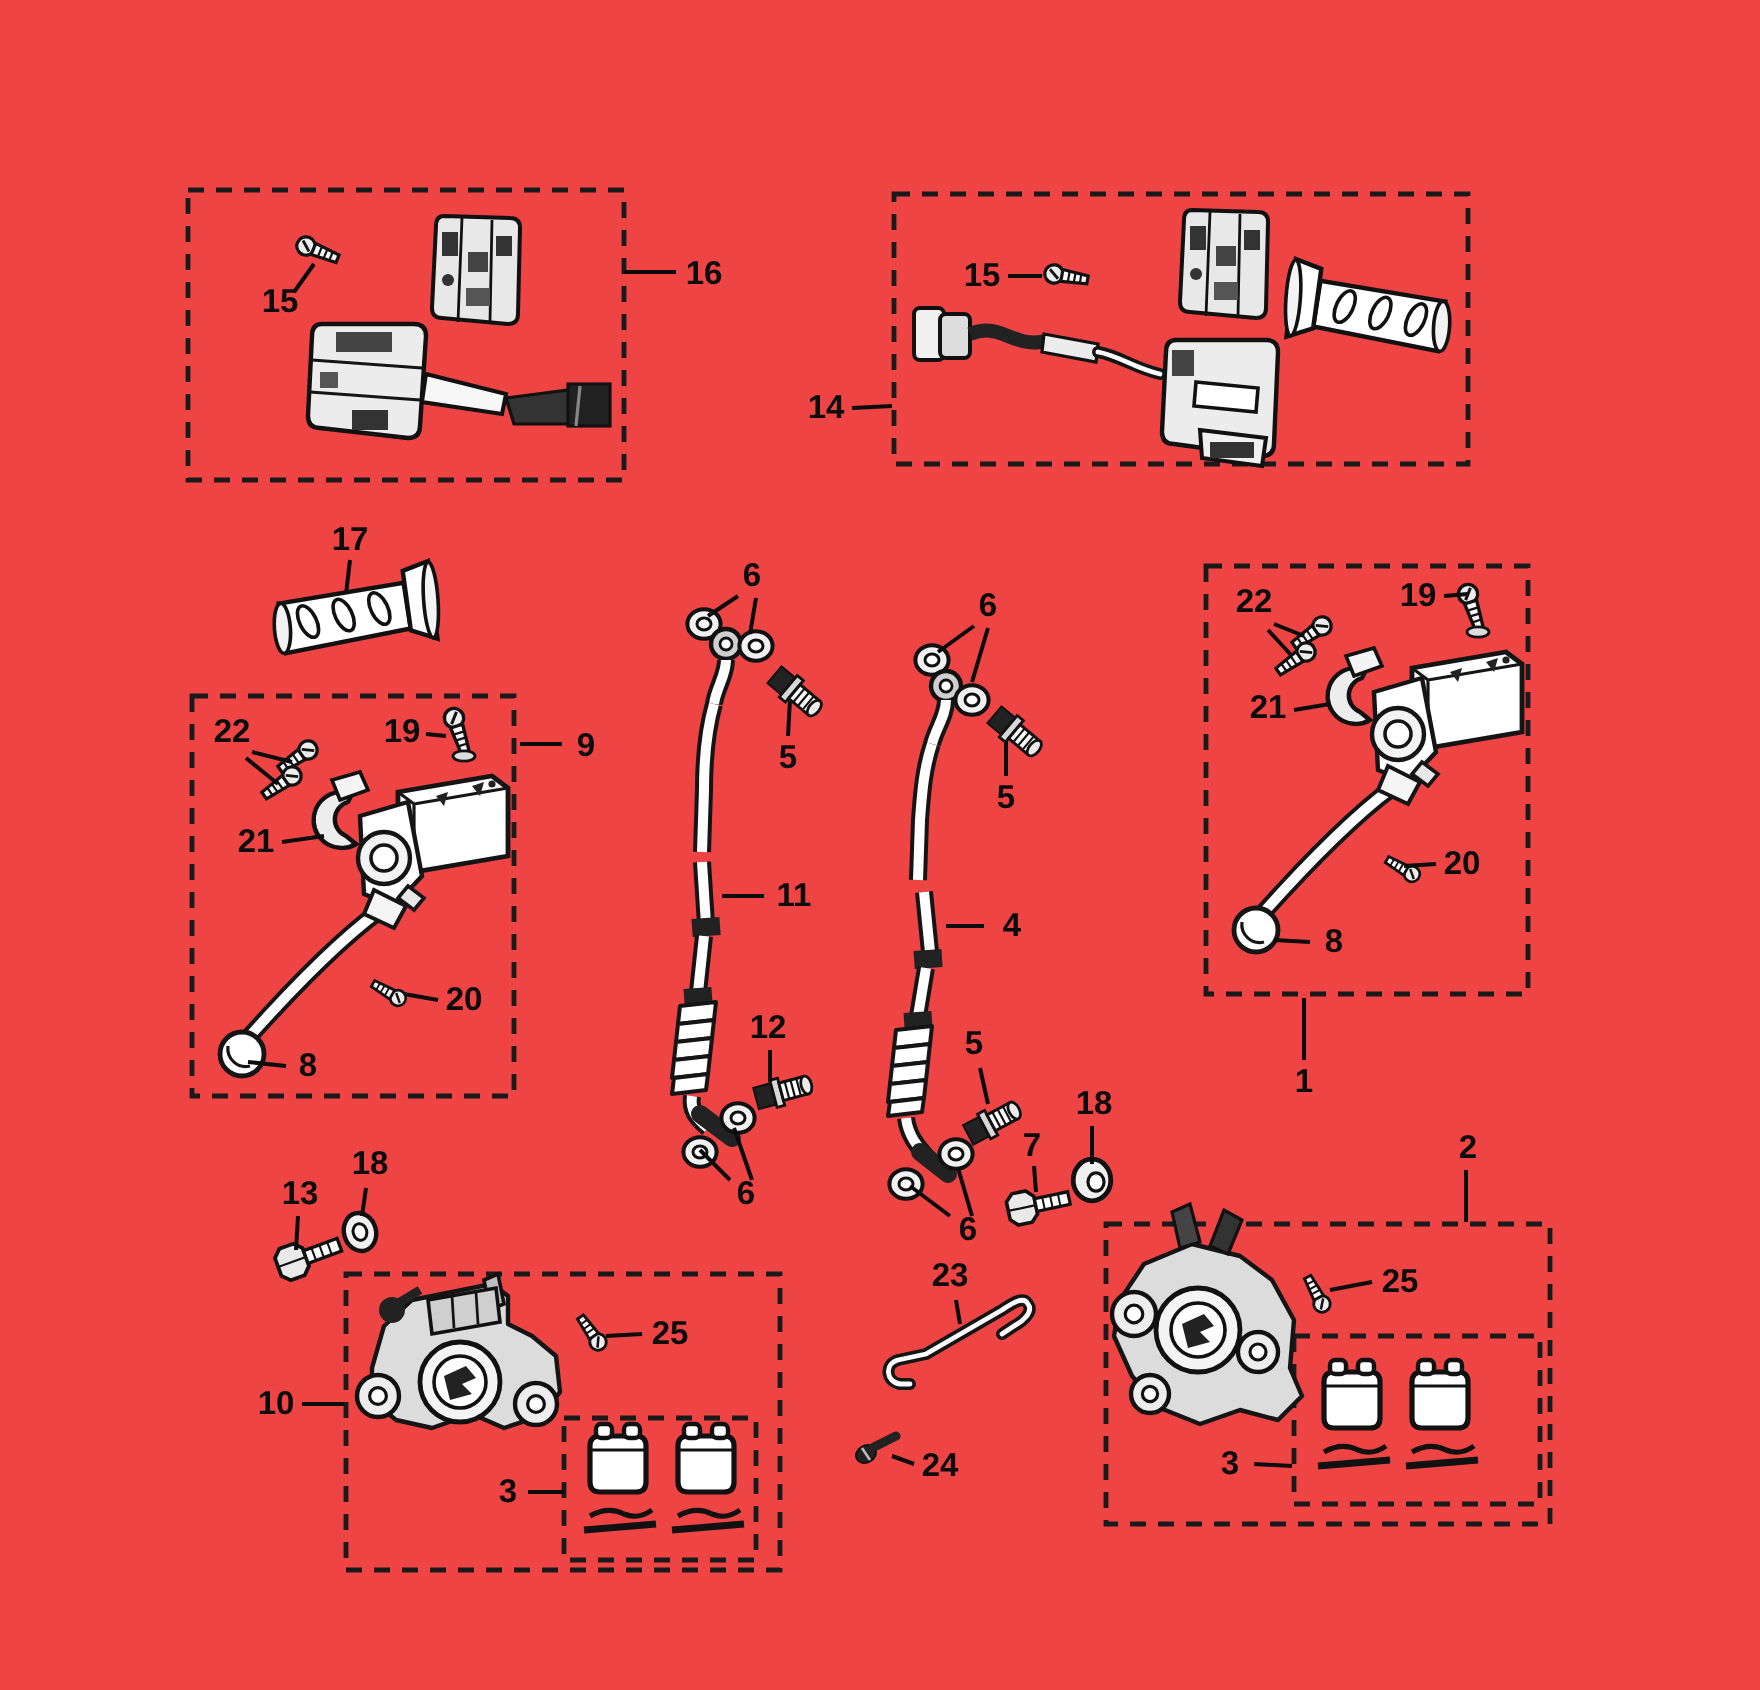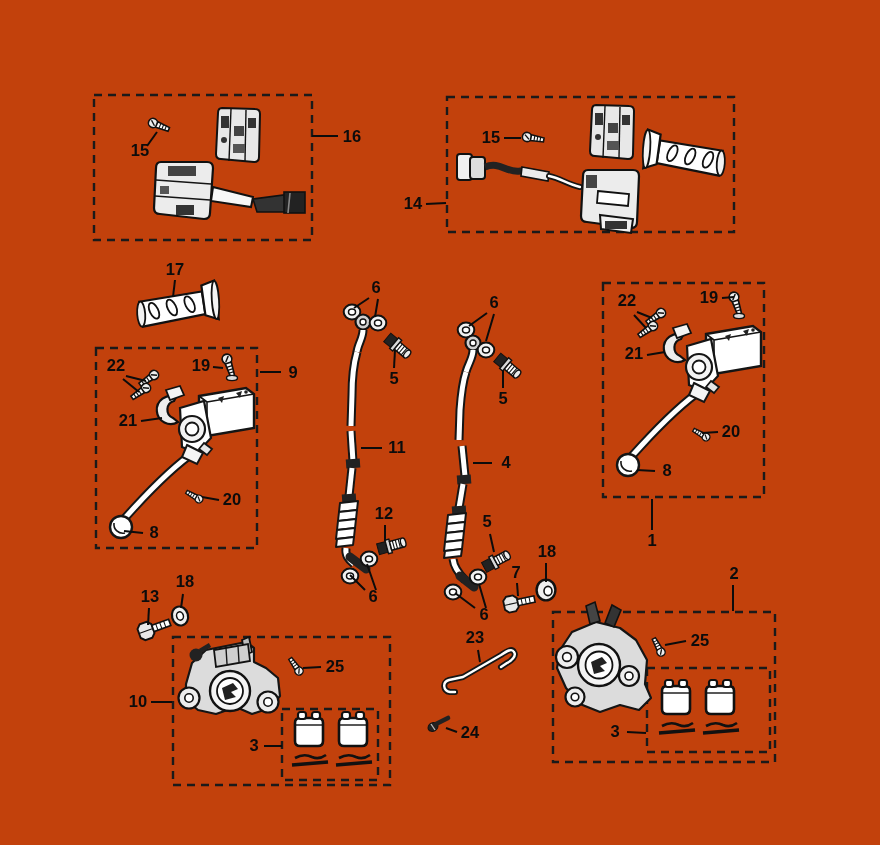--- a/index.html
+++ b/index.html
@@ -1,16 +1,16 @@
 <!DOCTYPE html>
 <html><head>
 <meta charset="utf-8">
 <style>
   html,body{margin:0;padding:0;background:#fff;}
-  .stage{position:relative;width:880px;height:845px;background:#c2410c;overflow:hidden;
+  .stage{position:relative;width:880px;height:845px;background:#ef4444;overflow:hidden;
          font-family:"Liberation Sans", sans-serif;}
   svg{display:block}
   text.callout{font-family:"Liberation Sans", sans-serif;font-weight:700;font-size:16.5px;
                fill:#0c0c0c;text-anchor:middle;}
   .ln{stroke:#0c0c0c;stroke-width:2;fill:none;}
   .box{fill:none;stroke:#1a1a1a;stroke-width:2.4;stroke-dasharray:8 6;}
   .part{stroke:#151515;stroke-width:2;fill:#fff;stroke-linejoin:round;stroke-linecap:round;}
   .thin{stroke:#151515;stroke-width:1.4;fill:none;}
   .grey{fill:#dcdcdc;stroke:#151515;stroke-width:2.2;stroke-linejoin:round;}
   .tube-o{stroke:#151515;stroke-width:9;fill:none;stroke-linecap:butt;}

